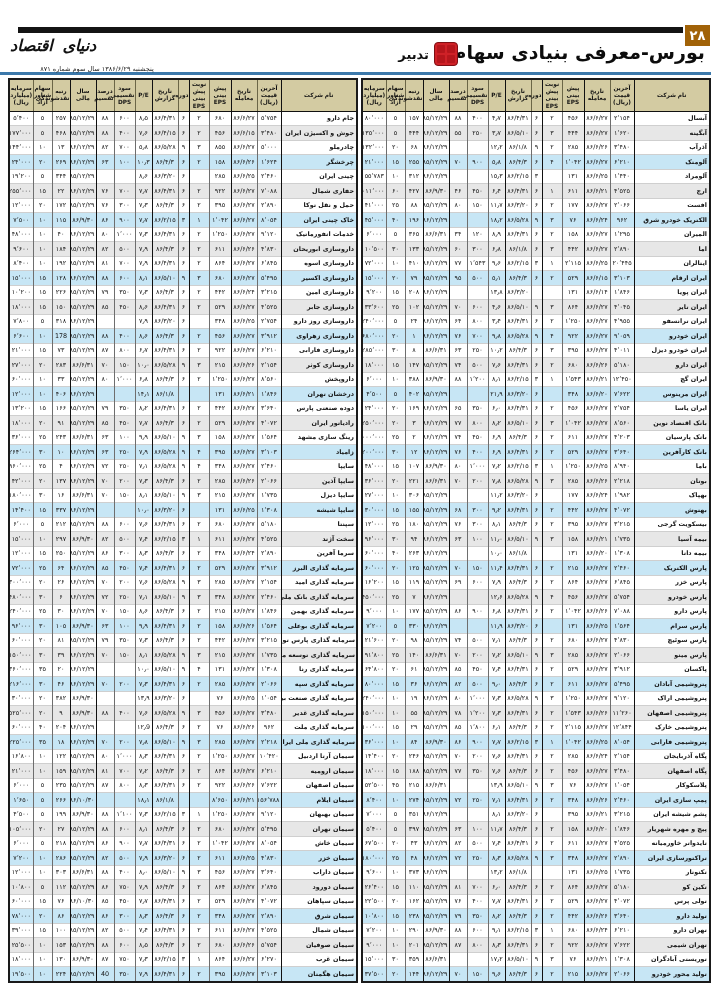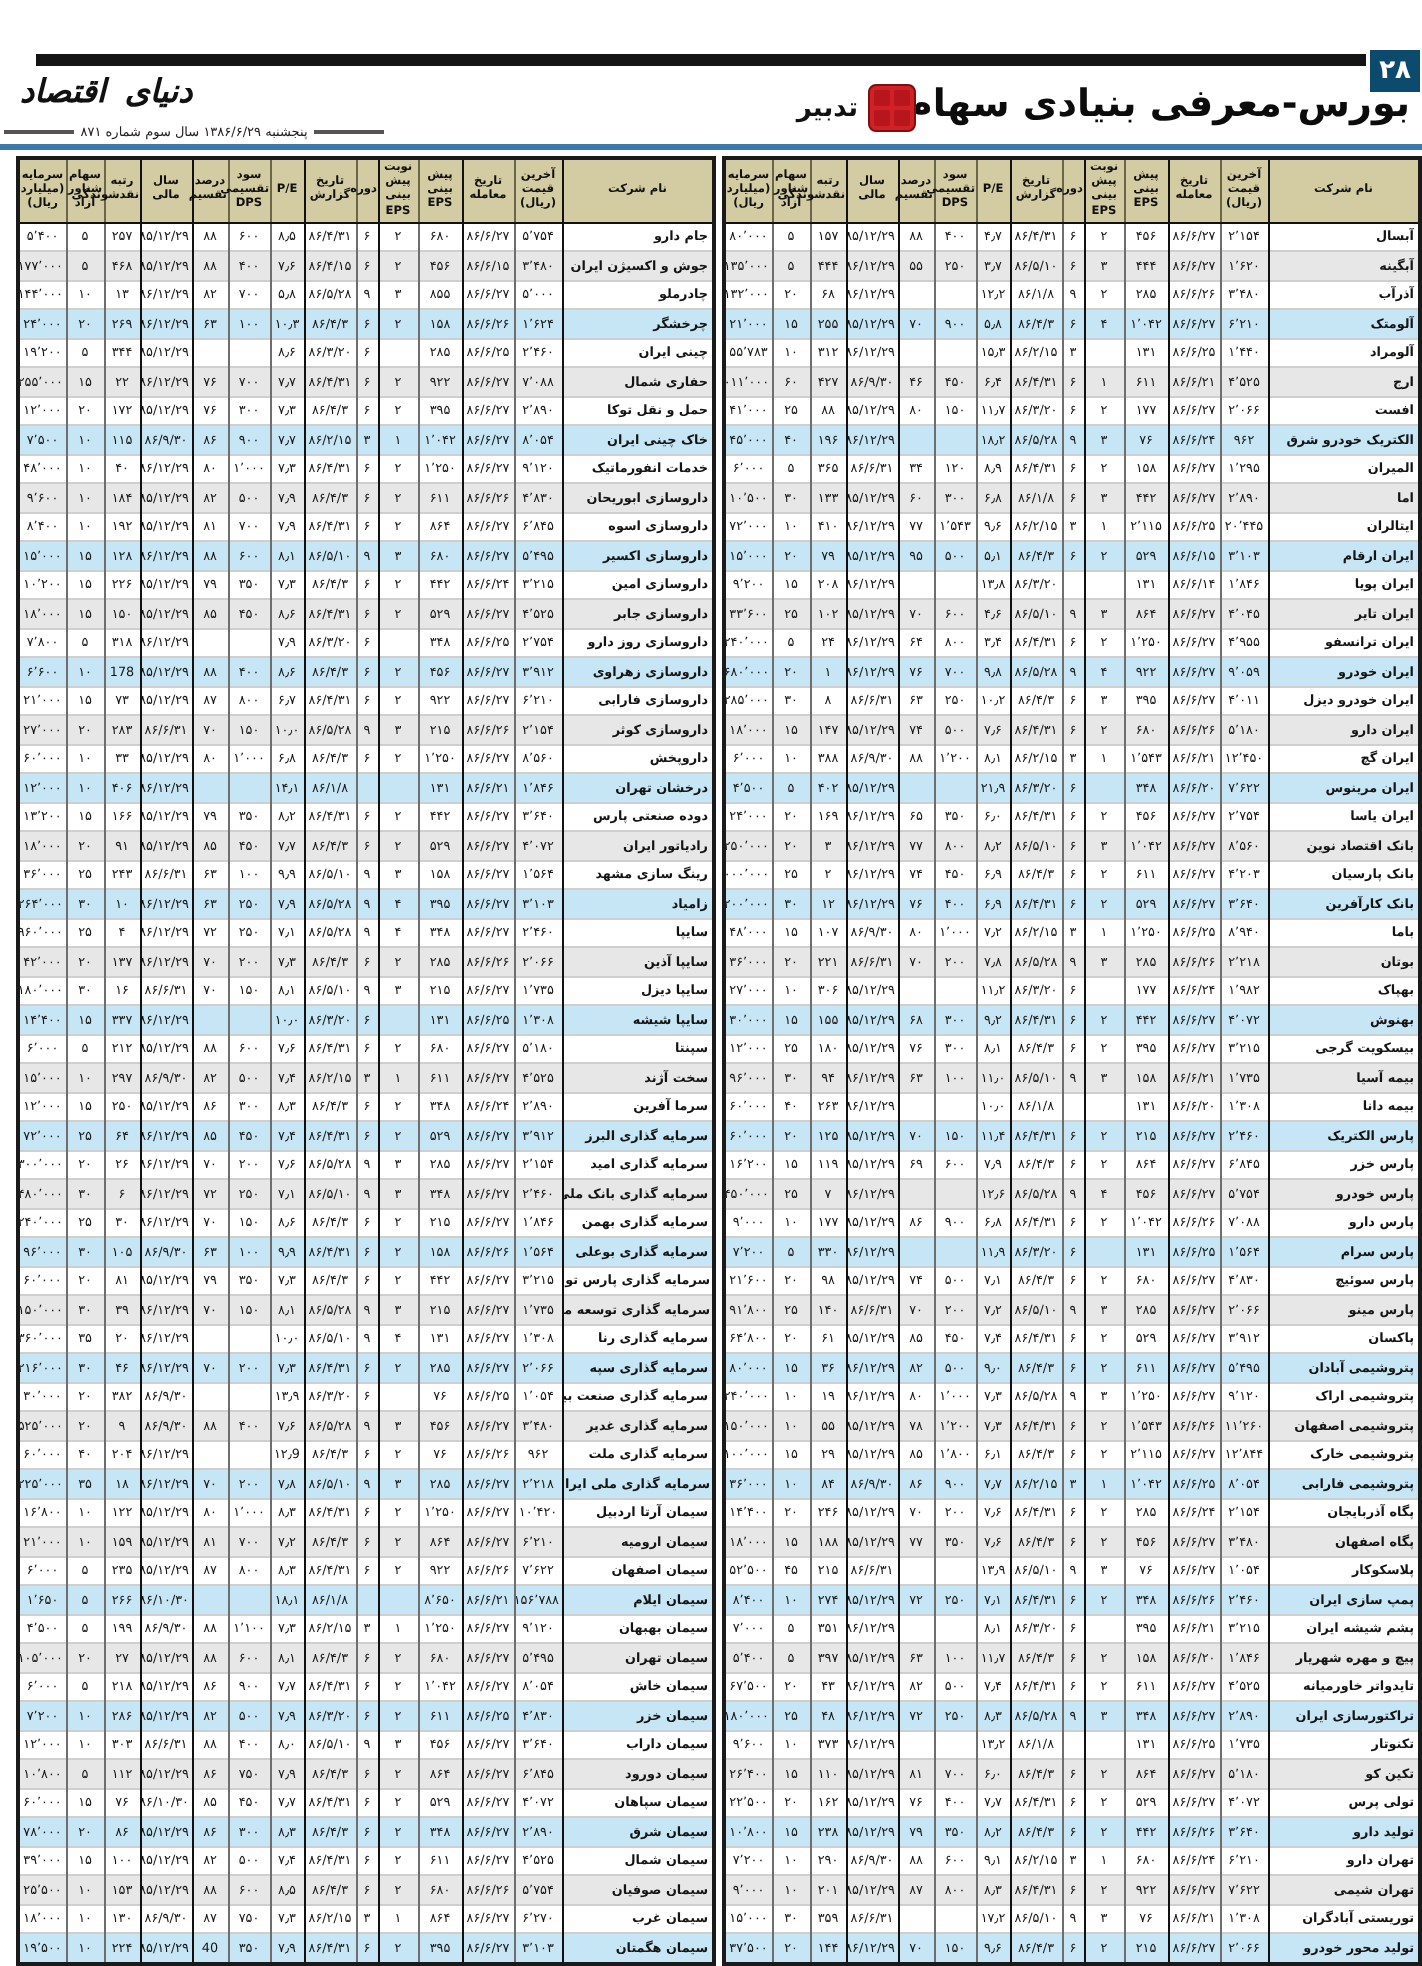--- a/index.html
+++ b/index.html
@@ -1,33 +1,33 @@
 <!DOCTYPE html>
 <html lang="fa"><head>
 <meta charset="utf-8">
 <style>
   html,body{margin:0;padding:0;}
   .page{position:relative;width:711px;height:983px;background:#ffffff;overflow:hidden;
         font-family:"DejaVu Sans",sans-serif;}
   
   .topbar{position:absolute;left:18px;top:27px;width:665px;height:6px;background:#141414;}
-  .pagenum-box{position:absolute;right:1px;top:25px;width:25px;height:21px;background:#0c4a6e;
+  .pagenum-box{position:absolute;right:1px;top:25px;width:25px;height:21px;background:#a16207;
         color:#fff;font-weight:bold;font-size:13px;text-align:center;line-height:21px;}
   .masthead{position:absolute;left:10px;top:36px;font-family:Liberation Mono, monospace;
         font-style:italic;font-weight:bold;font-size:16px;direction:rtl;color:#111;}
   .headline{position:absolute;right:6px;top:41px;font-size:19px;font-weight:bold;direction:rtl;color:#0c0c0c;letter-spacing:-0.5px;text-align:center;}
   .ad{position:absolute;left:276px;top:38px;width:182px;height:32px;display:flex;flex-direction:row-reverse;
       align-items:center;gap:5px;direction:ltr;}
   .ad-logo{width:24px;height:24px;background:#cf2127;border:1.5px solid #7e0f13;border-radius:4px;
       display:grid;grid-template-columns:1fr 1fr;grid-template-rows:1fr 1fr;gap:2px;padding:2px;box-sizing:border-box;}
   .ad-logo span{background:#b6161c;border-radius:1px;}
   .ad-brand{font-size:13px;font-weight:bold;color:#111;margin-left:33px;}
   .ad-text{font-size:8.5px;font-weight:bold;direction:rtl;text-align:right;line-height:1.45;color:#111;white-space:nowrap;}
   .bluerule{position:absolute;left:0;top:72px;width:711px;height:3px;background:#3c79ab;}
-  .dateline{position:absolute;left:2px;top:62px;width:190px;display:flex;align-items:center;gap:3px;direction:rtl;}
+  .dateline{position:absolute;left:2px;top:62px;width:190px;display:flex;align-items:center;gap:3px;direction:rtl;flex-direction:column;}
   .dateline .dash{flex:1;height:2px;background:#555;}
   .dateline .dl-text{font-size:6.5px;color:#222;white-space:nowrap;}
   
   table.stocks{position:absolute;top:78px;width:348px;border-collapse:collapse;table-layout:fixed;
       direction:rtl;border:2px solid #1a1a1a;}
   table.stocks.right{left:361px;}
   table.stocks.left{left:8px;}
   table.stocks th{background:#d3cba2;border:1px solid #6b6647;border-bottom:1.5px solid #111;
       font-size:5.8px;font-weight:bold;color:#111;padding:1px 0;height:26px;vertical-align:middle;line-height:1.25;}
   table.stocks td{border-right:1px solid #6e6e6e;border-left:1px solid #6e6e6e;border-top:1px solid #cfcfcf;

